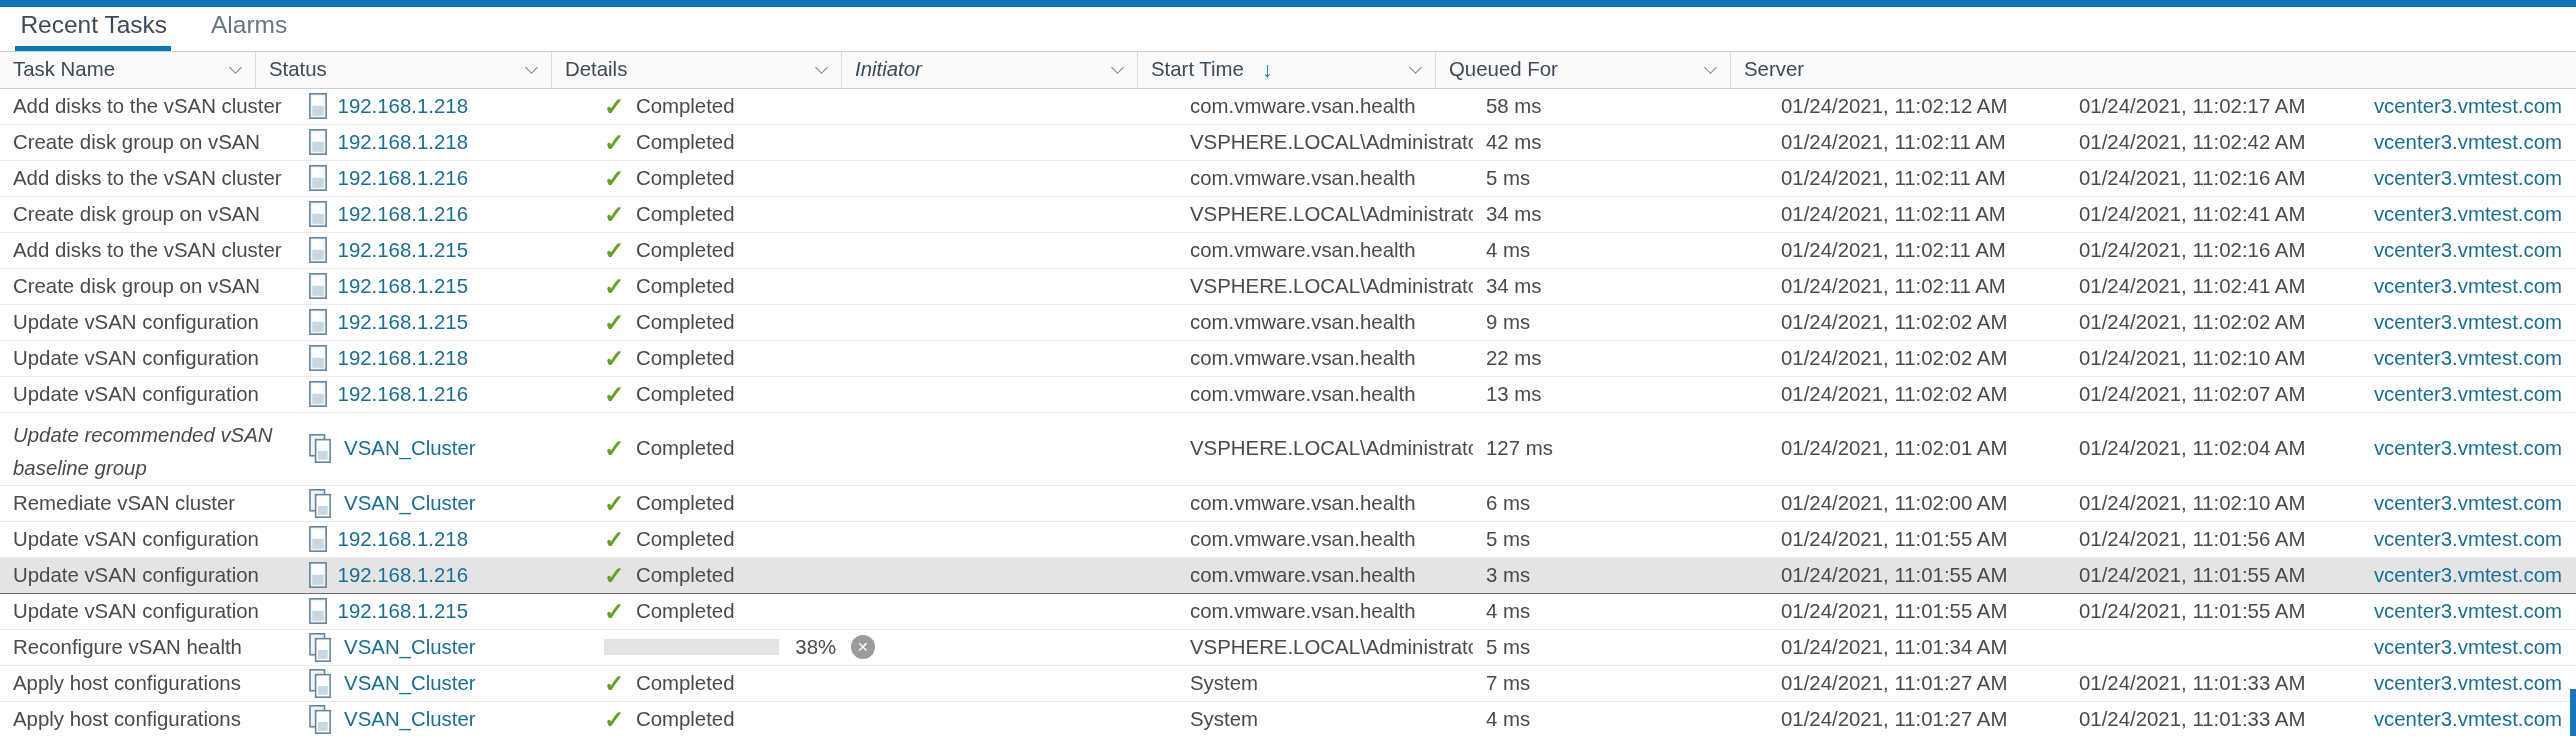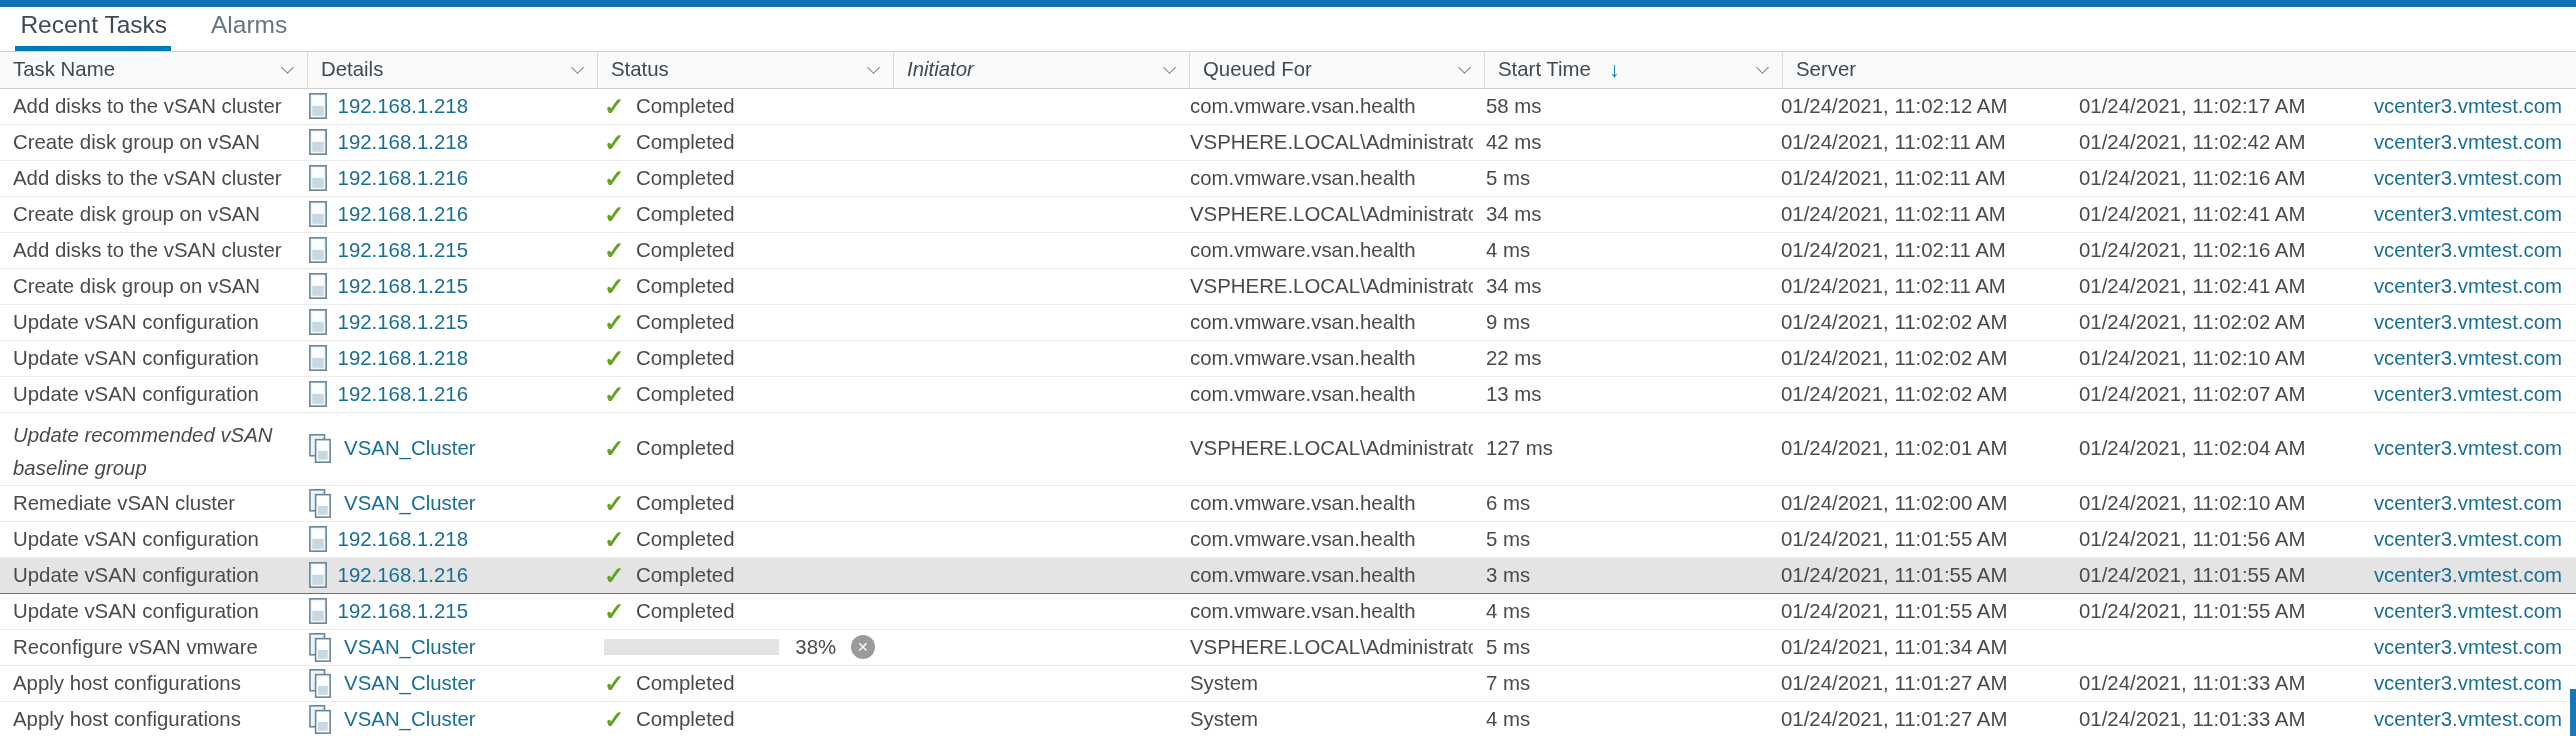--- a/index.html
+++ b/index.html
@@ -51,54 +51,54 @@
   <div class="tab active">
     <span>Recent Tasks</span>
     <span class="underline"></span>
   </div>
   <div class="tab">
     <span>Alarms</span>
   </div>
 </div>
 
 <div class="thead" id="thead">
-    <div class="hcell" style="width: 308px;">
+    <div class="hcell" style="width: 256px;">
       <span class="hlabel">
         <span>Task Name</span>
       </span>
       <span class="chev"></span>
     </div>
+    <div class="hcell" style="width: 296px;">
+      <span class="hlabel">
+        <span>Status</span>
+      </span>
+      <span class="chev"></span>
+    </div>
     <div class="hcell" style="width: 290px;">
       <span class="hlabel">
         <span>Details</span>
       </span>
       <span class="chev"></span>
     </div>
-    <div class="hcell" style="width: 296px;">
-      <span class="hlabel">
-        <span>Status</span>
-      </span>
-      <span class="chev"></span>
-    </div>
     <div class="hcell" style="width: 296px; font-style: italic;">
       <span class="hlabel">
         <span>Initiator</span>
-      </span>
-      <span class="chev"></span>
-    </div>
-    <div class="hcell" style="width: 295px;">
-      <span class="hlabel">
-        <span>Queued For</span>
       </span>
       <span class="chev"></span>
     </div>
     <div class="hcell" style="width: 298px;">
       <span class="hlabel">
         <span>Start Time</span>
         <span class="sort-arrow">↓</span>
+      </span>
+      <span class="chev"></span>
+    </div>
+    <div class="hcell" style="width: 295px;">
+      <span class="hlabel">
+        <span>Queued For</span>
       </span>
       <span class="chev"></span>
     </div>
     <div class="hcell" style="width: 206px;">
       <span class="hlabel">
         <span>Server</span>
       </span>
     </div>
   </div>
 <div id="tbody">
@@ -447,21 +447,21 @@
       <div class="cell" style="width: 296px;">com.vmware.vsan.health</div>
       <div class="cell" style="width: 295px;">4 ms</div>
       <div class="cell" style="width: 298px;">01/24/2021, 11:01:55 AM</div>
       <div class="cell" style="width: 303px;">01/24/2021, 11:01:55 AM</div>
       <div class="cell server-cell" style="width: 206px;">
         <span class="link">vcenter3.vmtest.com</span>
       </div>
     </div>
     <div class="row">
       <div class="cell" style="width: 296px;">
-        <span>Reconfigure vSAN vmware</span>
+        <span>Reconfigure vSAN health</span>
       </div>
       <div class="cell target-cell" style="width: 295px;">
         <svg width="24.5" height="29" viewBox="0 0 30 36" class="icon-svg">
           <rect x="1" y="1" width="18" height="26" fill="#eef4f7" stroke="#68879a" stroke-width="2"></rect>
           <rect x="8" y="7" width="18" height="28" fill="#ffffff" stroke="#68879a" stroke-width="2"></rect>
           <rect x="11" y="10" width="12" height="10" fill="#fdfefe"></rect>
           <rect x="11" y="21" width="12" height="11" fill="#c9d8e0"></rect>
         </svg>
         <span class="link">VSAN_Cluster</span>
       </div>

